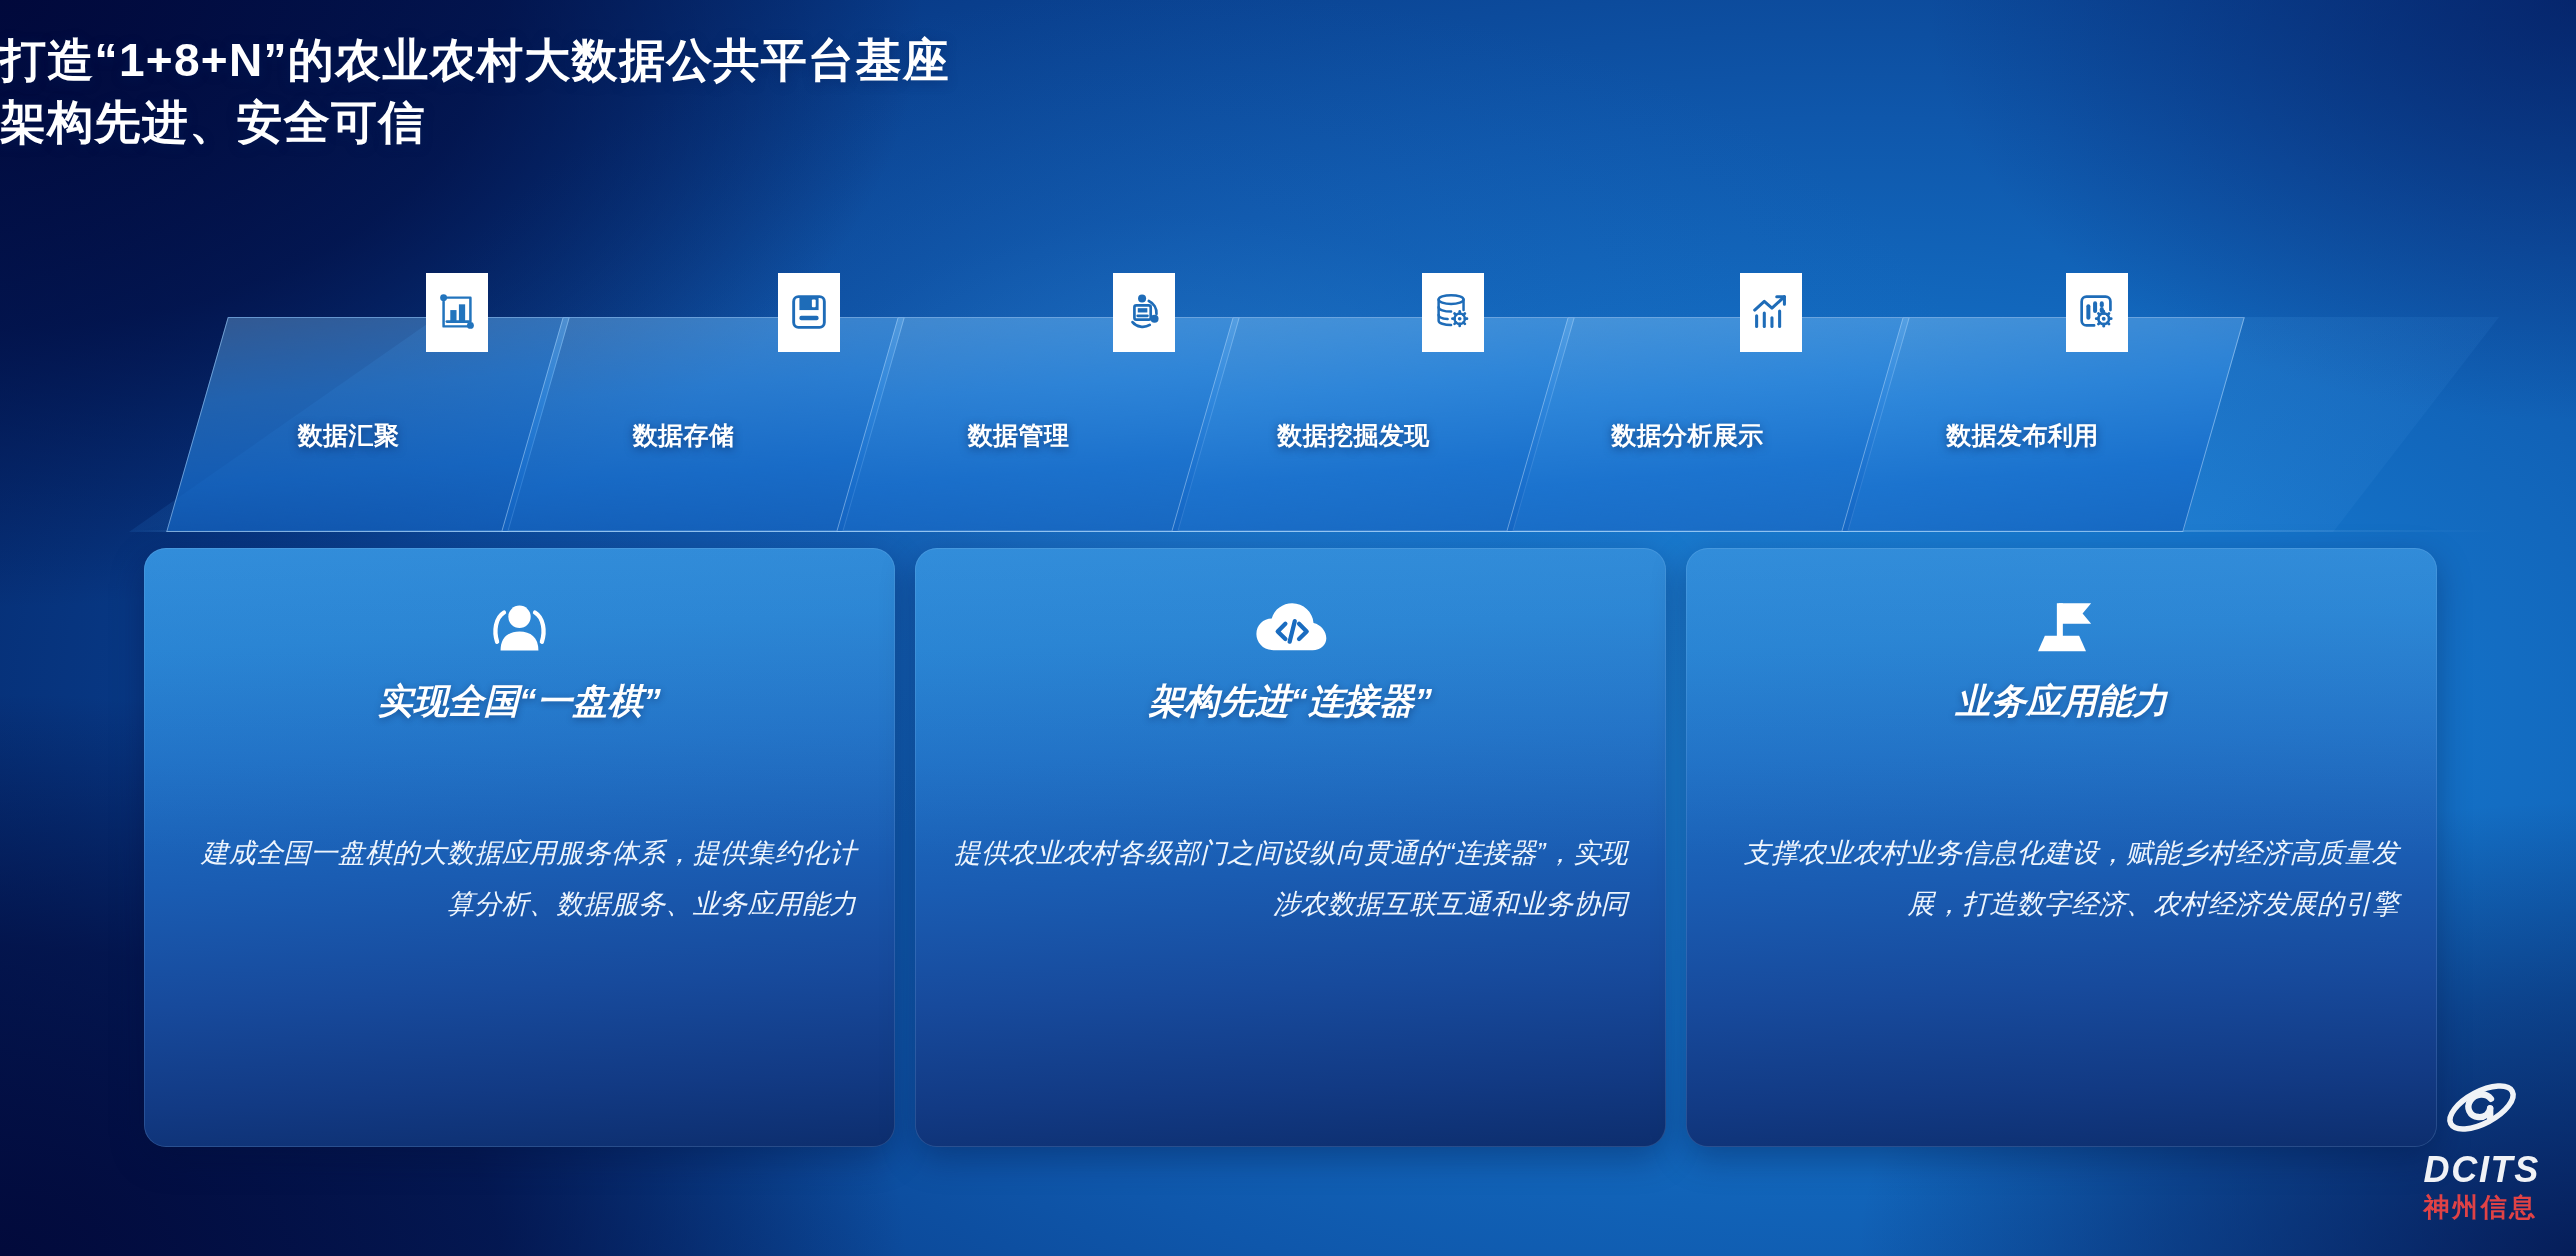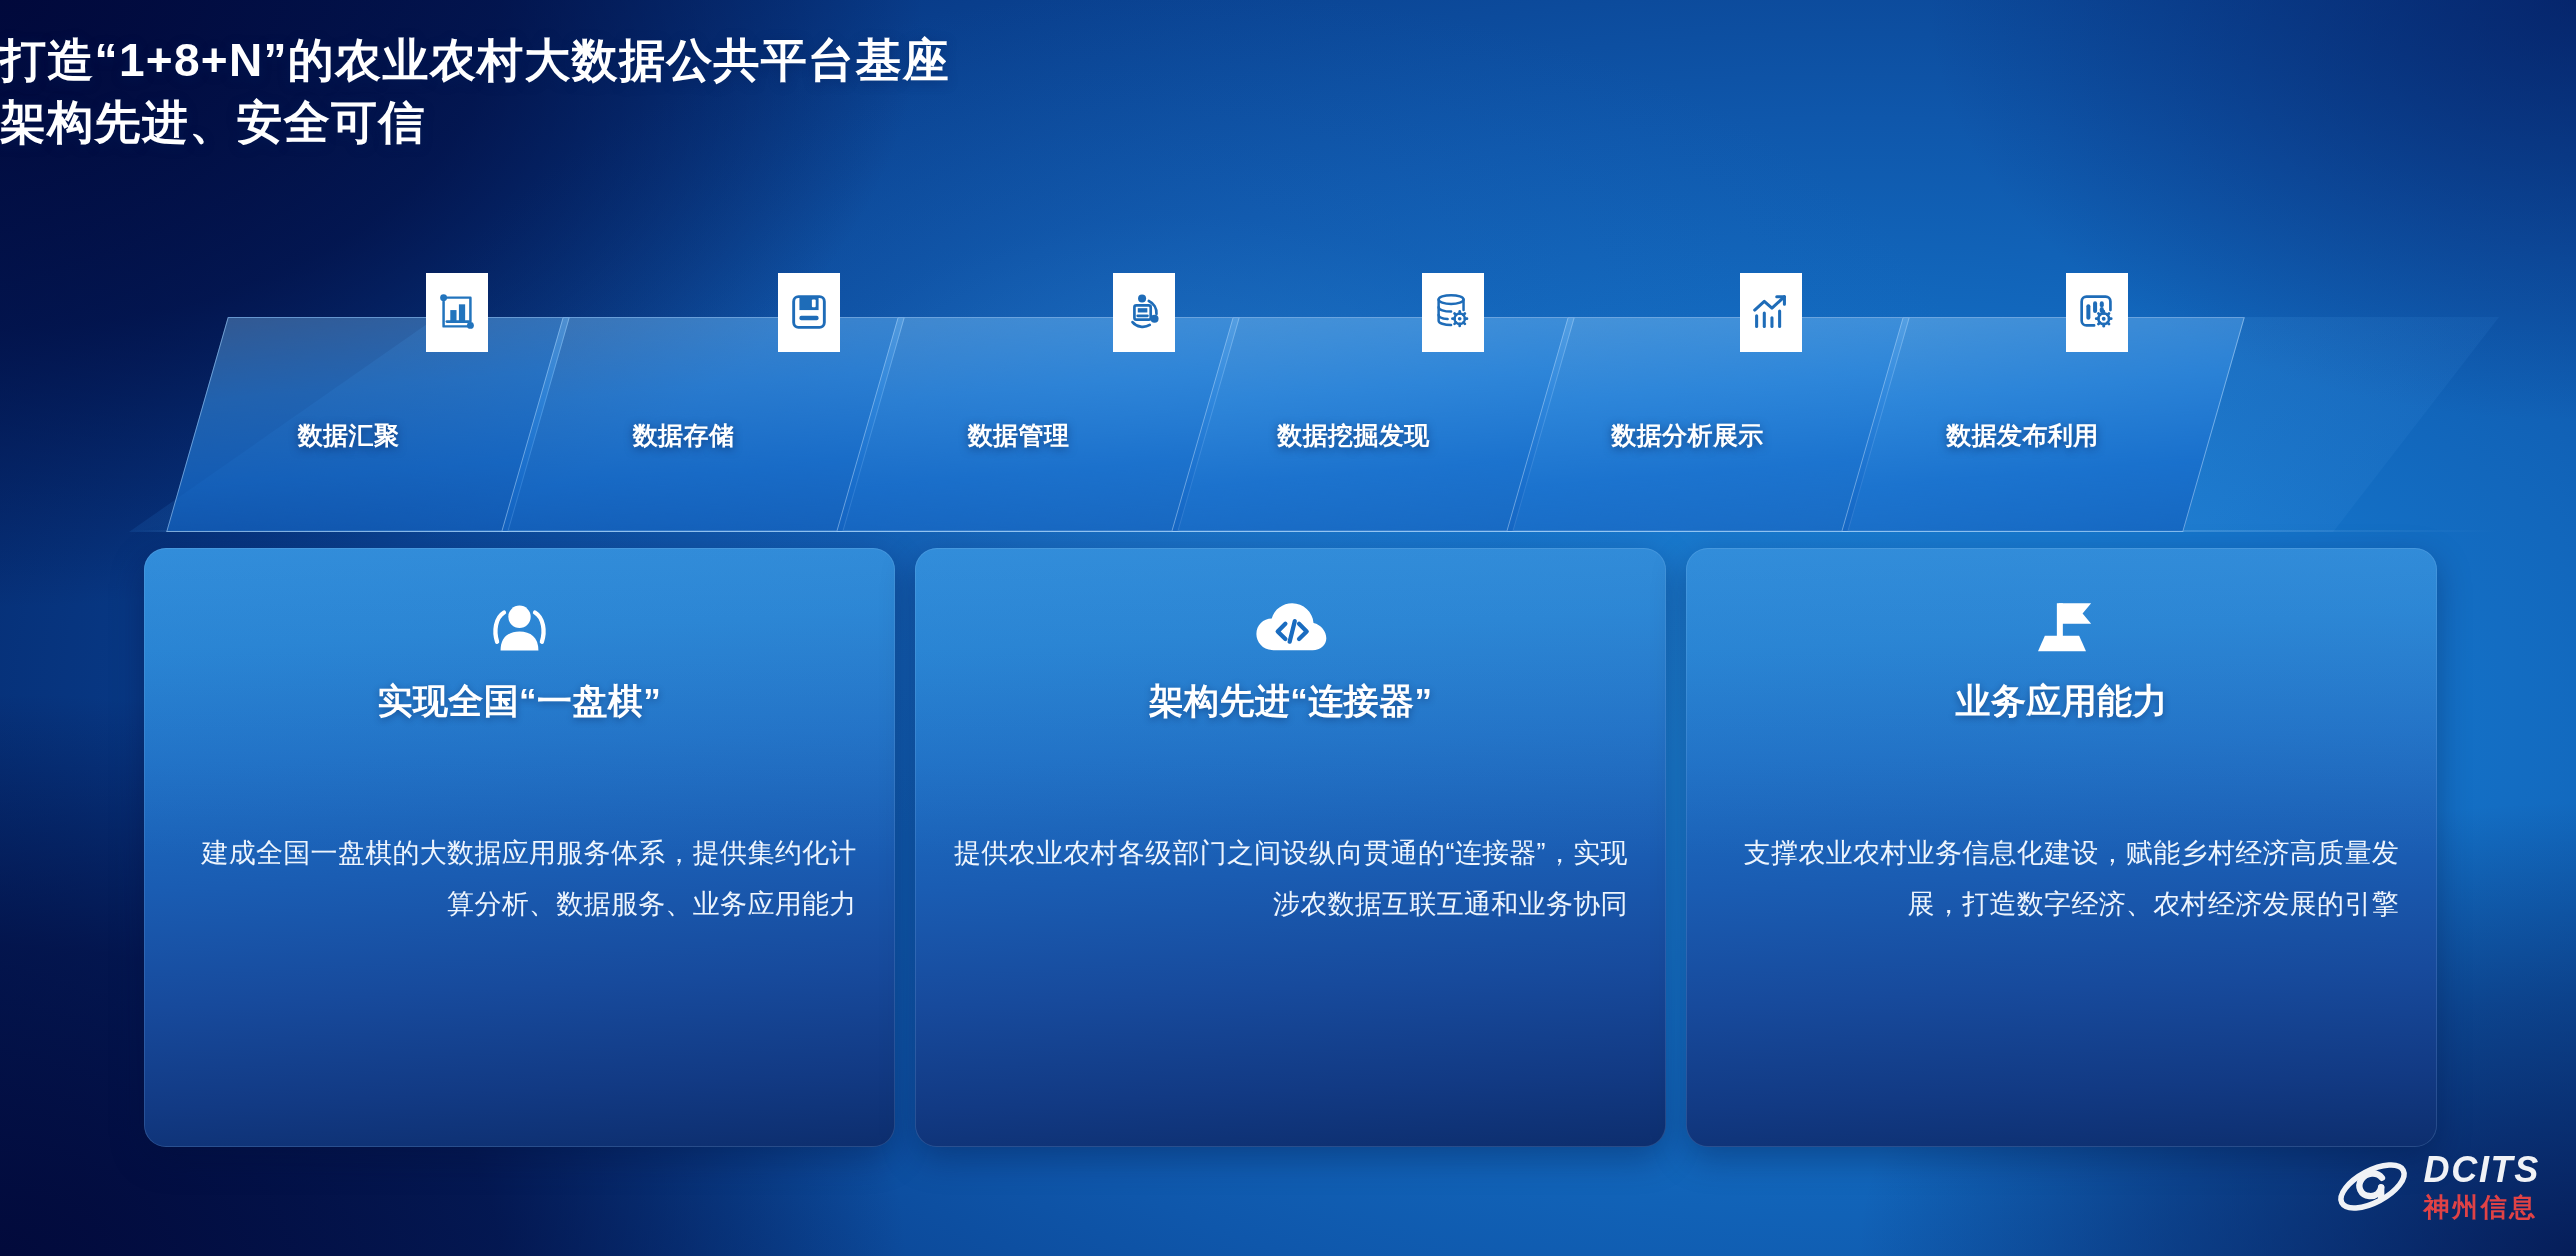--- a/index.html
+++ b/index.html
@@ -115,20 +115,21 @@
   }
   .card{
     flex:1 1 0;
     border-radius:22px;
     background:linear-gradient(177deg, #1f81d4 0%, #1d7ccf 16%, #1c6ec4 34%, #1a5cb2 54%, #174a9c 72%, #123a84 88%, #0d2e6e 100%);
     box-shadow:0 0 0 0.9px rgba(150,195,240,.20) inset, 0 12px 33px rgba(0,14,58,.34);
     position:relative;
     padding:39px 38px 0 38px;
     display:flex; flex-direction:column; align-items:center;
     overflow:hidden;
+    font-style:italic;
   }
   .card::before{
     content:""; position:absolute; left:0; right:0; top:0; height:52%;
     background:linear-gradient(180deg, rgba(150,205,250,.16) 0%, rgba(150,205,250,0) 100%);
     pointer-events:none;
   }
   .card-icon{
     height:82px; display:flex; align-items:center; justify-content:center;
     margin-bottom:5.2px; position:relative; z-index:2;
   }
@@ -147,20 +148,21 @@
     margin-top:55px; width:100%; position:relative; z-index:2;
     color:#eef5fd; font-size:27px; line-height:51px;
     letter-spacing:0.3px; text-align:right;
   }
 
   
   #logo{
     position:absolute; right:36px; bottom:36px; z-index:9;
     display:flex; align-items:center; gap:12px;
     opacity:.94;
+    flex-direction:column;
   }
   #logo-mark svg{ display:block; width:79px; height:65px; }
   #logo-text{ display:flex; flex-direction:column; line-height:1; }
   #logo-wordmark{
     color:#ffffff; font-size:36px; font-weight:bold;
     letter-spacing:1.7px; font-style:italic;
   }
   #logo-sub{
     color:#ef4444; font-size:26px; font-weight:bold;
     letter-spacing:2.6px; margin-top:6px;

